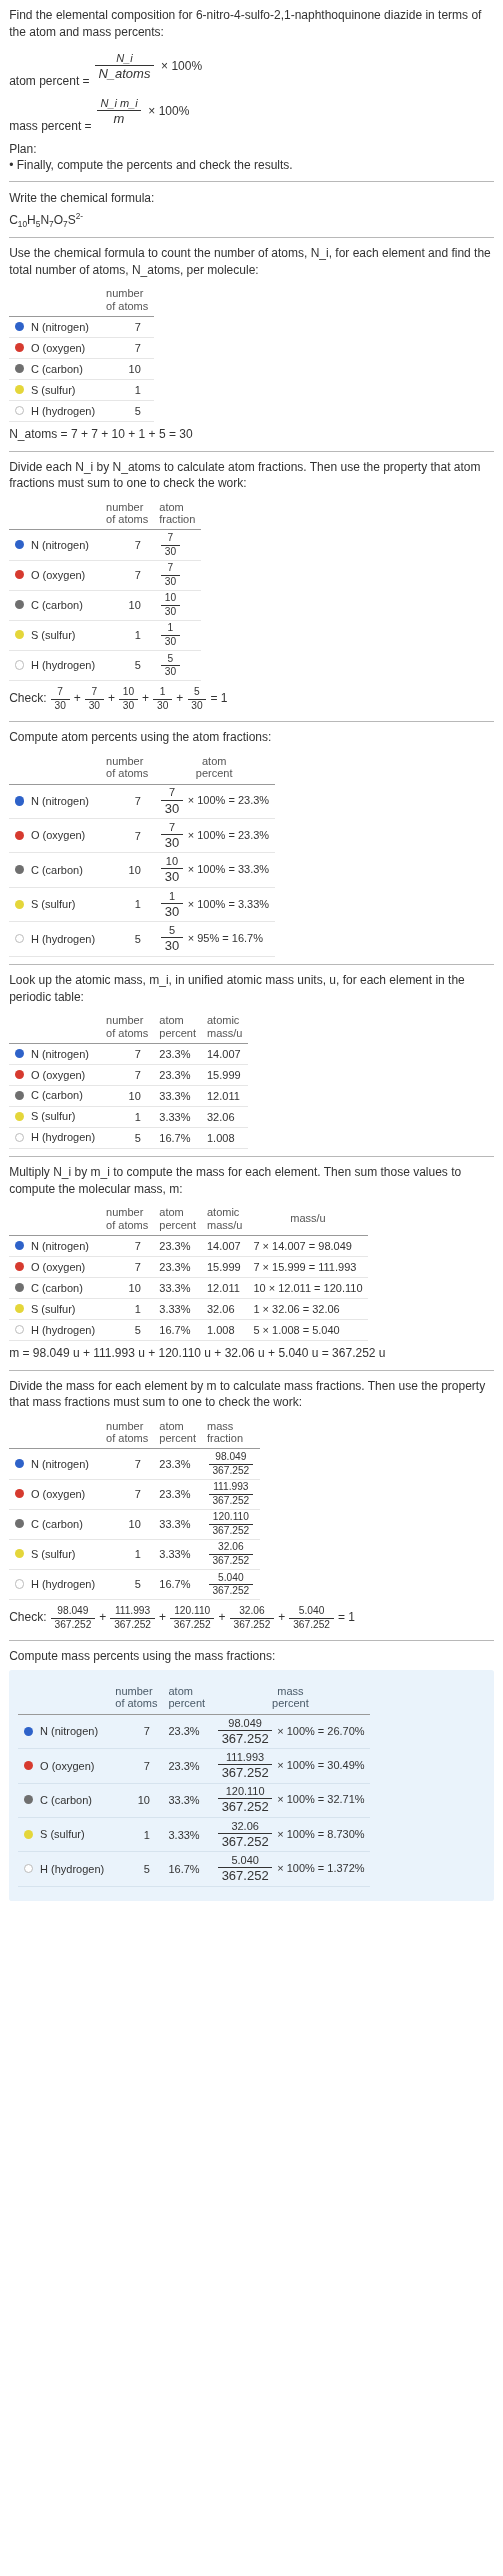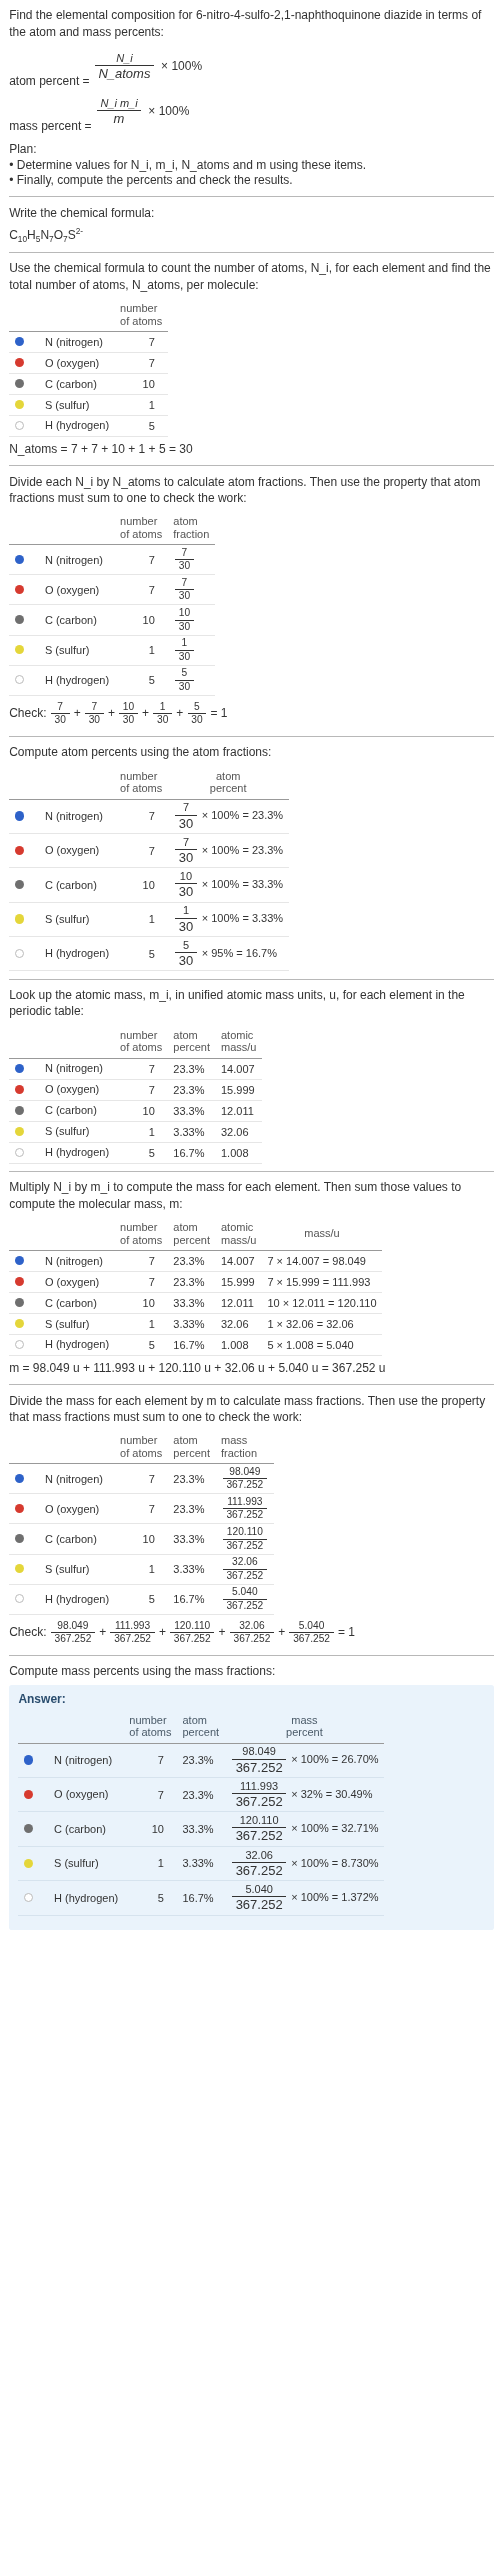--- a/index.html
+++ b/index.html
@@ -40,21 +40,21 @@
   table.data thead th {
     border-bottom:0.9px solid #999;
     font-weight:normal;
     color:#555;
     line-height:1.15;
   }
   table.data thead th .hdr { display:block; }
   table.data td.num { text-align:right; padding-right:13px; }
   table.data td.frac-cell { padding-top:1.8px; padding-bottom:1.8px; }
   table.data tbody tr { border-bottom:0.9px solid #e6e6e6; }
-  .elem { display:inline-flex; align-items:center; gap:21px; }
+  .elem { display:inline-flex; align-items:center; gap:7px; }
   .dot { width:9.2px; height:9.2px; border-radius:50%; display:inline-block; flex:0 0 auto; }
   .dot.n { background:#2e62c9; }
   .dot.o { background:#d63a2f; }
   .dot.c { background:#6f6f6f; }
   .dot.s { background:#e4d63a; }
   .dot.h { background:#fff; border:0.9px solid #bbb; box-sizing:border-box; }
   .eqline { margin:3.7px 0 9.2px 0; white-space:nowrap; }
   .eqline .frac { margin:0 0.9px; }
   .answer-box {
     background:#eaf3fb;
@@ -85,21 +85,20 @@
   <span class="lhs">mass percent =</span>
   <span class="frac">
     <span class="num mathbit">N_i m_i</span>
     <span class="den mathbit">m</span>
   </span>
   <span class="times">× 100%</span>
 </div>
 
 <div class="plan-title">Plan:</div>
 <div class="plan-list">
-  <div>• Determine values for N_i, m_i, N_atoms and m using these items.</div>
   <div>• Finally, compute the percents and check the results.</div>
 </div>
 
 <hr class="rule">
 
 <div class="section-text">Write the chemical formula:</div>
 <div class="chem">
   C<sub>10</sub>H<sub>5</sub>N<sub>7</sub>O<sub>7</sub>S<sup>2-</sup>
 </div>
 
@@ -521,21 +520,20 @@
   <span class="frac small"><span class="num">32.06</span><span class="den">367.252</span></span><span> + </span>
   <span class="frac small"><span class="num">5.040</span><span class="den">367.252</span></span>
   <span> = 1</span>
 </div>
 
 <hr class="rule">
 
 <div class="section-text">Compute mass percents using the mass fractions:</div>
 
 <div class="answer-box">
-  <div class="answer-title">Answer:</div>
   <table class="data">
     <thead>
       <tr>
         <th></th>
         <th>
             <span class="hdr">number</span>
             <span class="hdr">of atoms</span>
           </th>
         <th>
             <span class="hdr">atom</span>
@@ -557,21 +555,21 @@
           <td>23.3%</td>
           <td class="frac-cell"><span class="frac"><span class="num">98.049</span><span class="den">367.252</span></span><span> × 100% = 26.70%</span></td>
         </tr>
       <tr>
           <td><span class="elem">
               <span class="dot o"></span>
               <span>O (oxygen)</span>
             </span></td>
           <td class="num">7</td>
           <td>23.3%</td>
-          <td class="frac-cell"><span class="frac"><span class="num">111.993</span><span class="den">367.252</span></span><span> × 32% = 30.49%</span></td>
+          <td class="frac-cell"><span class="frac"><span class="num">111.993</span><span class="den">367.252</span></span><span> × 100% = 30.49%</span></td>
         </tr>
       <tr>
           <td><span class="elem">
               <span class="dot c"></span>
               <span>C (carbon)</span>
             </span></td>
           <td class="num">10</td>
           <td>33.3%</td>
           <td class="frac-cell"><span class="frac"><span class="num">120.110</span><span class="den">367.252</span></span><span> × 100% = 32.71%</span></td>
         </tr>

